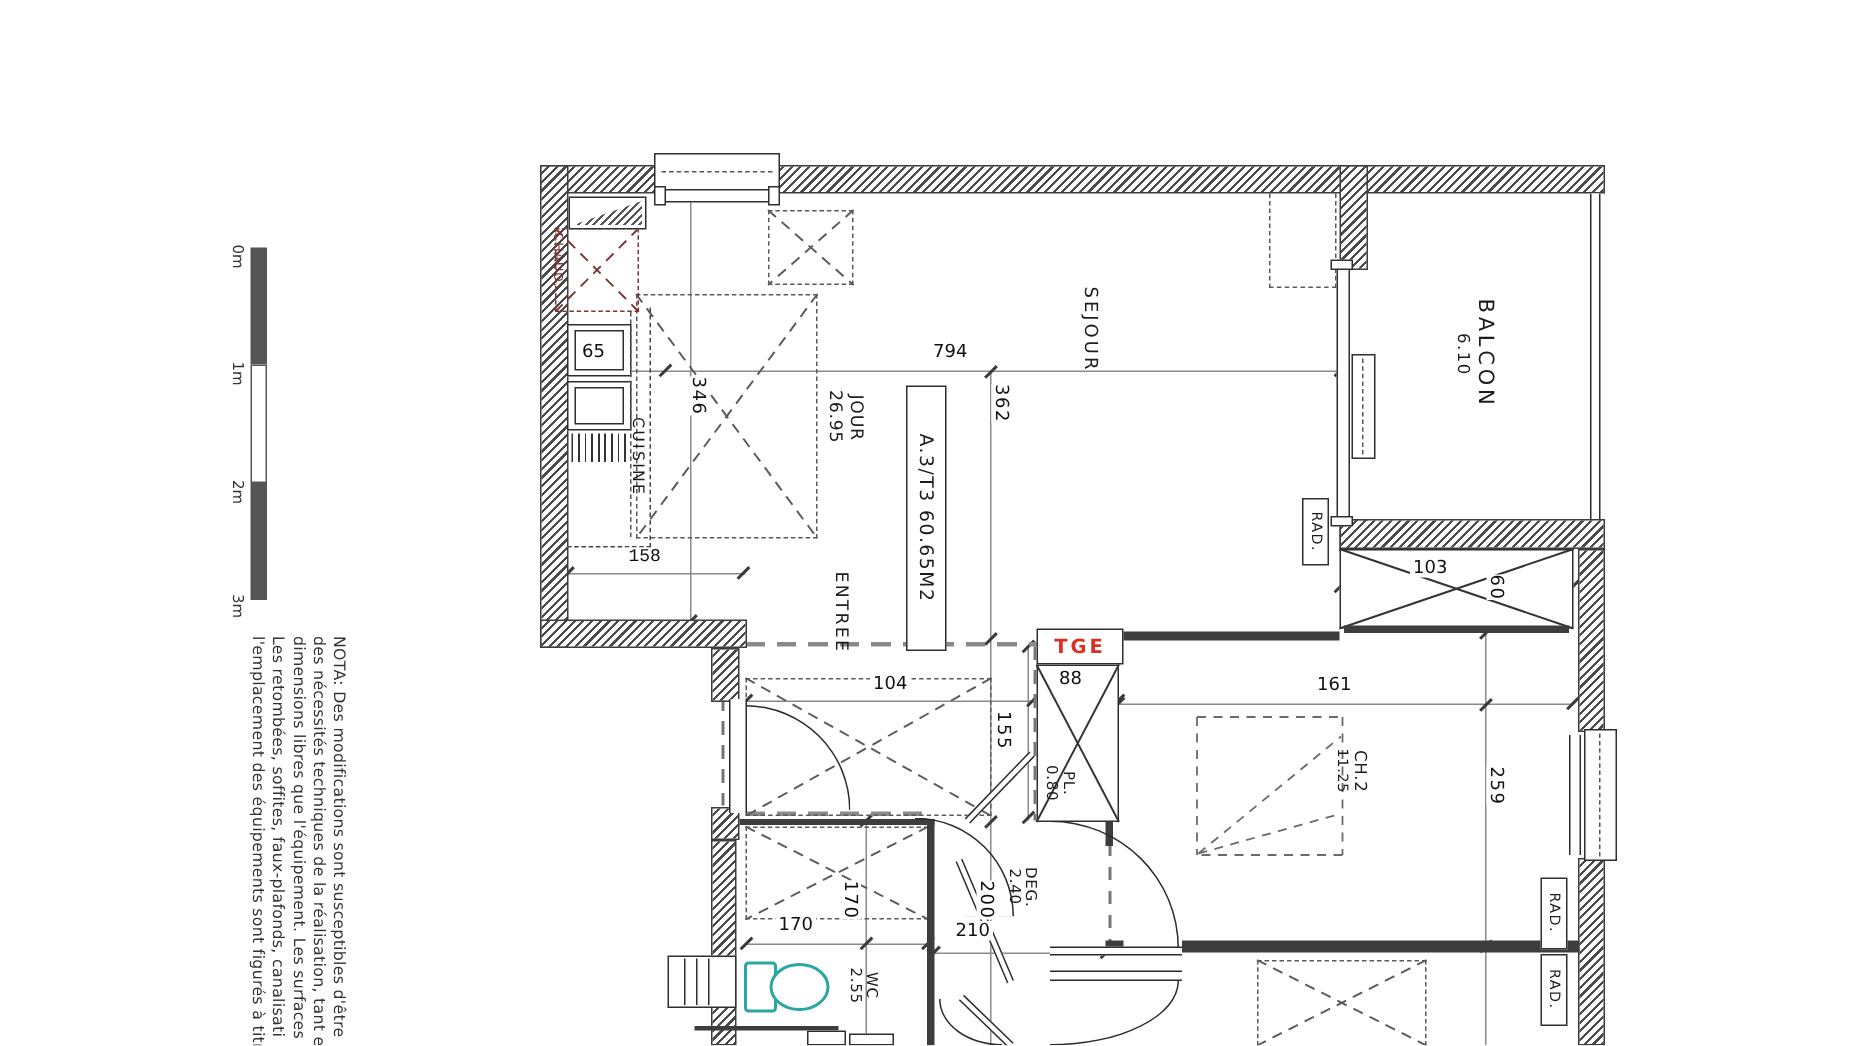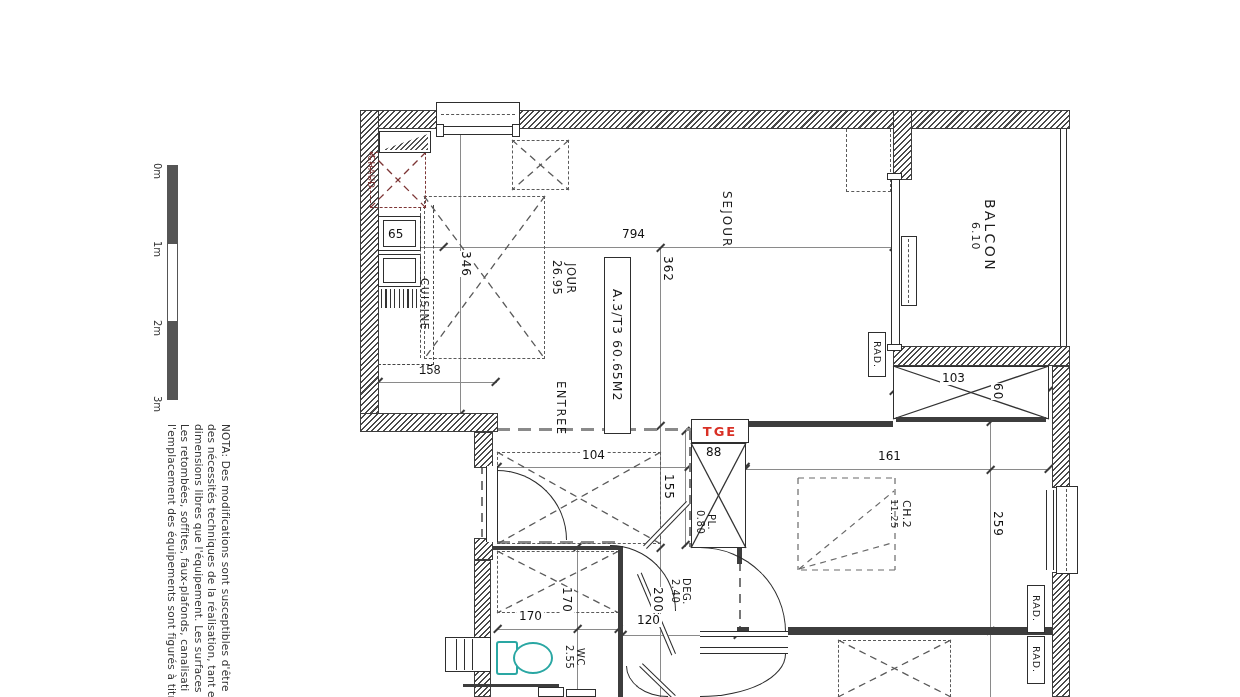--- a/index.html
+++ b/index.html
@@ -305,21 +305,21 @@
   </div>
 
   <div class="hd" style="left:386px;top:228px;">65</div>
   <div class="hd" style="left:620px;top:228px;">794</div>
   <div class="hd" style="left:417px;top:365px;font-family:Liberation Mono, monospace;">158</div>
   <div class="hd" style="left:580px;top:449px;">104</div>
   <div class="hd" style="left:704px;top:446px;">88</div>
   <div class="hd" style="left:876px;top:450px;">161</div>
   <div class="hd" style="left:940px;top:372px;">103</div>
   <div class="hd" style="left:517px;top:610px;">170</div>
-  <div class="hd" style="left:635px;top:614px;">120</div>
+  <div class="hd" style="left:635px;top:614px;">210</div>
   <div class="vt vd" style="left:459px;top:251px;">346</div>
   <div class="vt vd" style="left:661px;top:256px;">362</div>
   <div class="vt vd" style="left:662px;top:474px;">155</div>
   <div class="vt vd" style="left:991px;top:383px;">60</div>
   <div class="vt vd" style="left:991px;top:511px;">259</div>
   <div class="vt vd" style="left:560px;top:587px;">170</div>
   <div class="vt vd" style="left:651px;top:587px;">200</div>
 
 </div>
 

